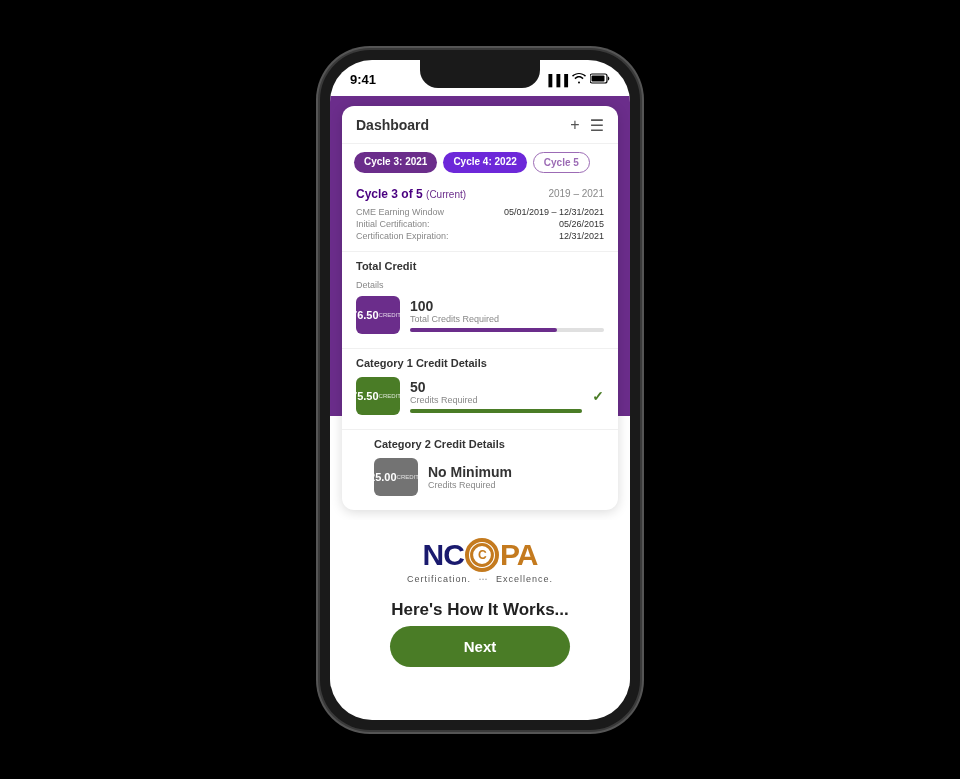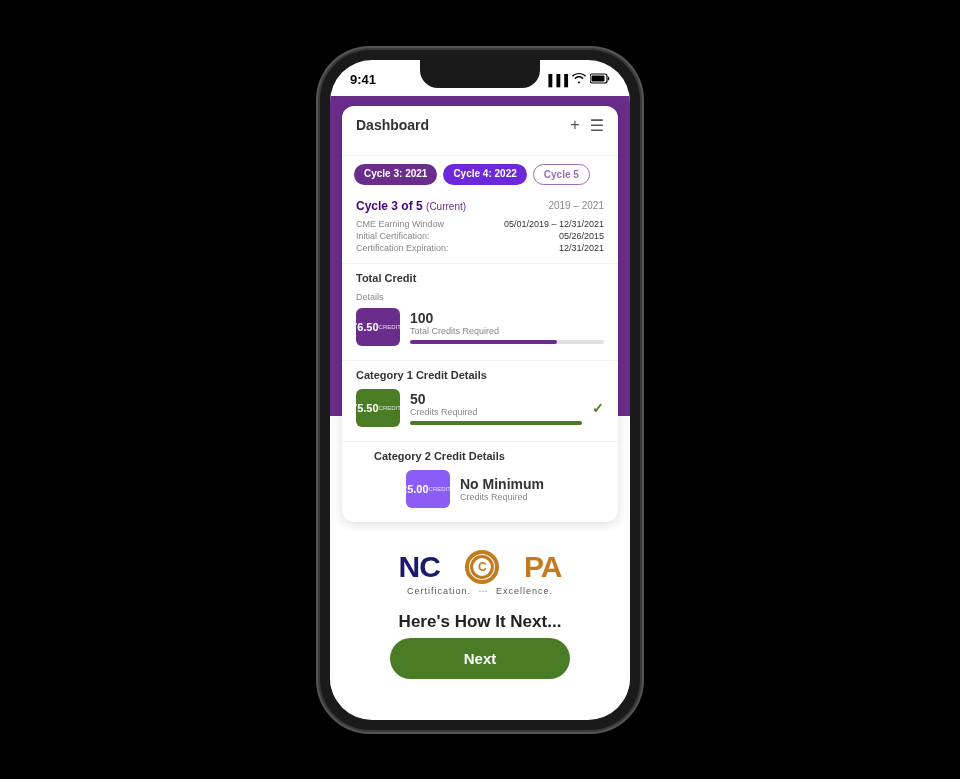--- a/index.html
+++ b/index.html
@@ -105,21 +105,21 @@
       padding: 0;
       box-shadow: 0 2px 12px rgba(0,0,0,0.15);
       position: relative;
       z-index: 2;
     }
 
     .card-header {
       display: flex;
       justify-content: space-between;
       align-items: center;
-      padding: 10px 14px 20px;
+      padding: 10px 14px 8px;
       border-bottom: 1px solid #f0f0f0;
     }
 
     .card-title {
       font-size: 14px;
       font-weight: 600;
       color: #333;
     }
 
     .card-header-icons {
@@ -236,21 +236,21 @@
       border-radius: 6px;
       display: flex;
       flex-direction: row;
       align-items: center;
       justify-content: center;
       flex-shrink: 0;
     }
 
     .credit-badge.purple { background: #6b2d8b; }
     .credit-badge.green { background: #4a7c26; }
-    .credit-badge.orange { background: #8b5cf6; margin-left: 32px; }
+    .credit-badge.orange { background: #737373; }
 
     .credit-badge-number {
       font-size: 11px;
       font-weight: 700;
       color: #fff;
     }
 
     .credit-badge-label {
       font-size: 6px;
       color: rgba(255,255,255,0.8);
@@ -310,21 +310,20 @@
       text-align: center;
     }
 
     .nccpa-logo {
       font-size: 28px;
       font-weight: 900;
       letter-spacing: -1px;
       display: flex;
       align-items: center;
       justify-content: center;
-      gap: 24px;
     }
 
     .logo-n { color: #1a1a6e; font-size: 30px; }
     .logo-o-ring {
       width: 34px;
       height: 34px;
       border-radius: 50%;
       border: 4px solid #c47a1e;
       background: transparent;
       display: inline-flex;
@@ -520,21 +519,21 @@
               </span>
               <span class="logo-pa">PA</span>
             </div>
             <div class="logo-tagline">
               <span>Certification.</span>
               <span style="margin:0 4px;">⋯</span>
               <span>Excellence.</span>
             </div>
           </div>
 
-          <div class="how-it-works-title">Here's How It Next...</div>
+          <div class="how-it-works-title">Here's How It Works...</div>
 
           <button class="next-button">Next</button>
 
         </div>
 
       </div>
     </div>
   </div>
 </div>
 

